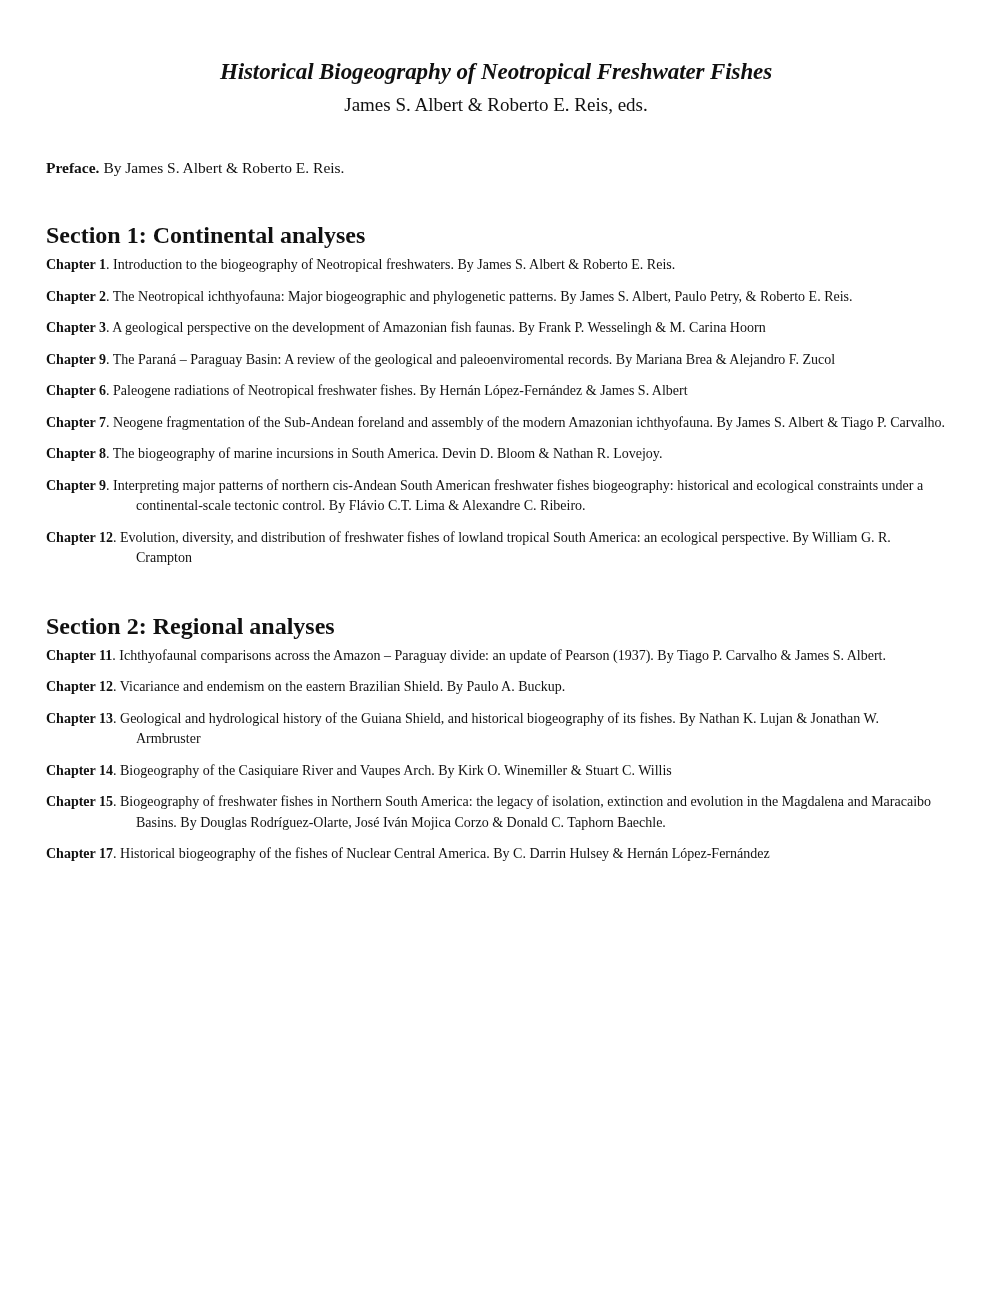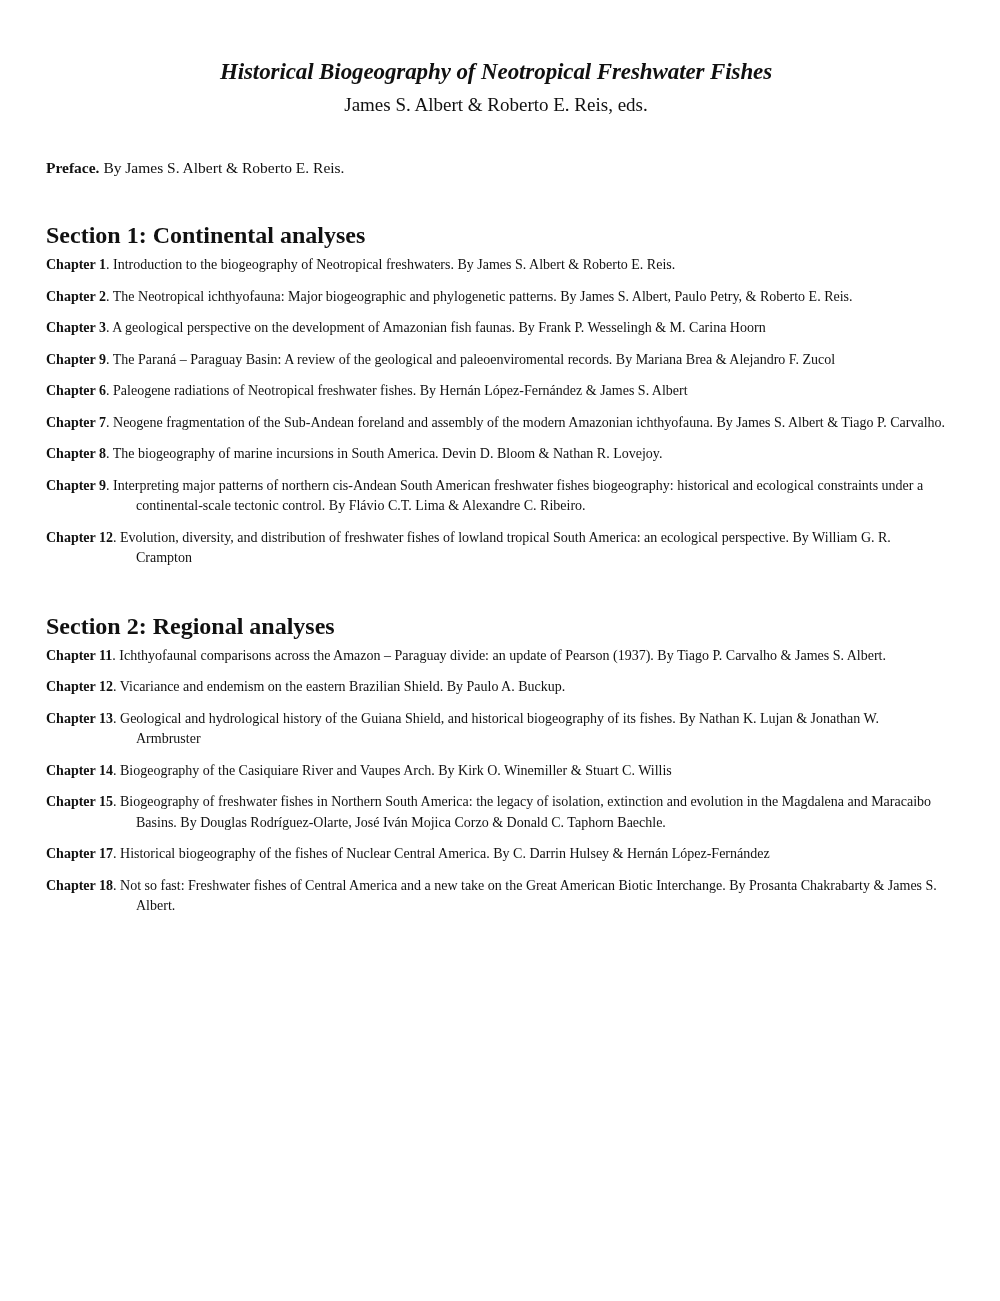--- a/index.html
+++ b/index.html
@@ -98,16 +98,15 @@
 
   <div class="section section-2">
     <h3 class="section-heading">Section 2: Regional analyses</h3>
     <ul class="chapter-list">
       <li class="chapter"><span class="ch-label">Chapter 11</span><span>. Ichthyofaunal comparisons across the Amazon – Paraguay divide: an update of Pearson (1937). By Tiago P. Carvalho &amp; James S. Albert.</span></li>
       <li class="chapter"><span class="ch-label">Chapter 12</span><span>. Vicariance and endemism on the eastern Brazilian Shield. By Paulo A. Buckup.</span></li>
       <li class="chapter"><span class="ch-label">Chapter 13</span><span>. Geological and hydrological history of the Guiana Shield, and historical biogeography of its fishes. By Nathan K. Lujan &amp; Jonathan W. Armbruster</span></li>
       <li class="chapter"><span class="ch-label">Chapter 14</span><span>. Biogeography of the Casiquiare River and Vaupes Arch. By Kirk O. Winemiller &amp; Stuart C. Willis</span></li>
       <li class="chapter"><span class="ch-label">Chapter 15</span><span>. Biogeography of freshwater fishes in Northern South America: the legacy of isolation, extinction and evolution in the Magdalena and Maracaibo Basins. By Douglas Rodríguez-Olarte, José Iván Mojica Corzo &amp; Donald C. Taphorn Baechle.</span></li>
       <li class="chapter"><span class="ch-label">Chapter 17</span><span>. Historical biogeography of the fishes of Nuclear Central America. By C. Darrin Hulsey &amp; Hernán López-Fernández</span></li>
-      <li class="chapter"><span class="ch-label">Chapter 18</span><span>.  Not so fast: Freshwater fishes of Central America and a new take on the Great American Biotic Interchange. By Prosanta Chakrabarty &amp; James S. Albert.</span></li>
     </ul>
   </div>
 </div>
 
 </body></html>

